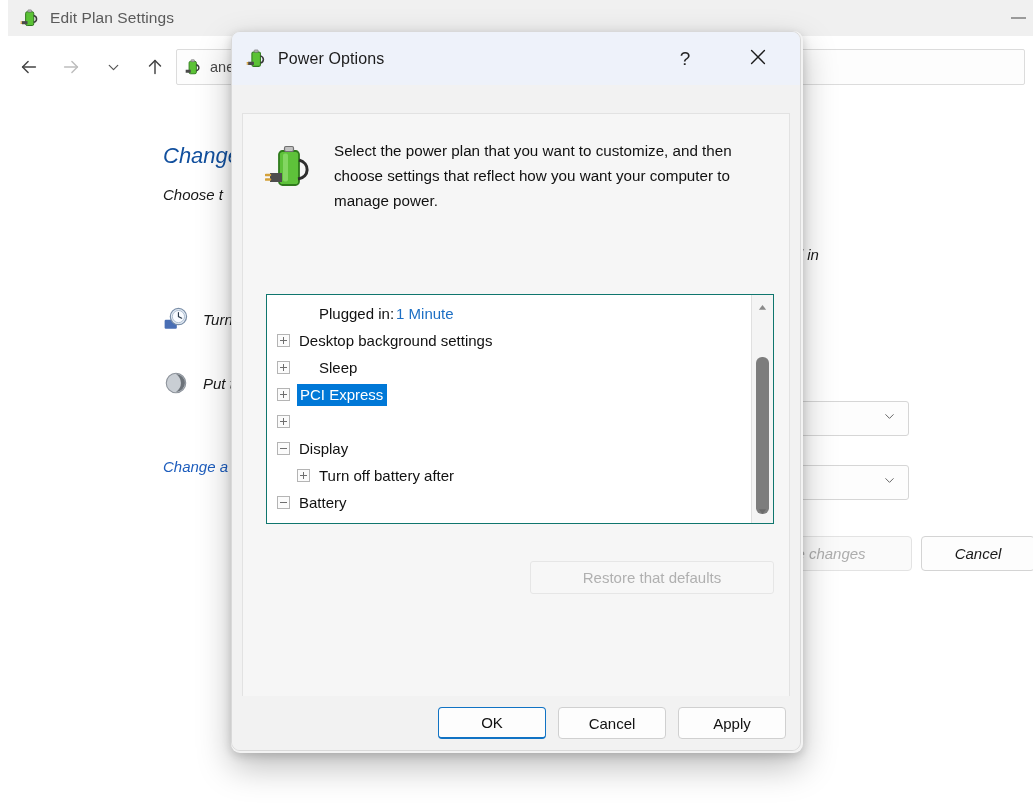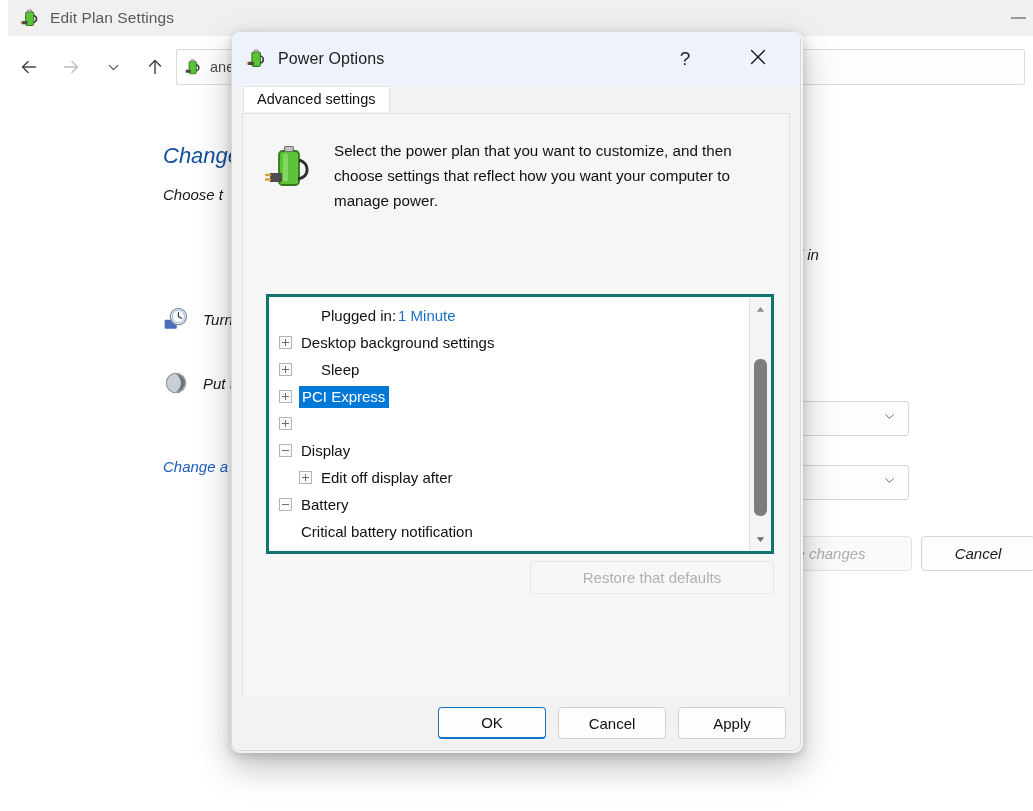--- a/index.html
+++ b/index.html
@@ -284,23 +284,23 @@
     font-size: 15px;
     color: #111111;
     white-space: nowrap;
   }
   #plan-combo .chev { margin-right: 11px; }
 
   
   #tree-box {
     position: absolute;
     left: 23px; top: 180px;
-    width: 508px; height: 260px;
+    width: 508px; height: 230px;
     background: #ffffff;
-    border: 3px solid #0f766e;
+    border: 1px solid #0f766e;
     box-sizing: border-box;
     display: flex;
   }
   #tree-list {
     flex: 1;
     position: relative;
     overflow: hidden;
     padding-top: 5px;
   }
   .tnode {
@@ -544,23 +544,20 @@
     <div id="dlg-help">?</div>
     <div id="dlg-close">
       <span>
         <svg viewBox="0 0 24 24" width="22" height="22" fill="none" stroke="#1c1c1c" stroke-width="1.5" stroke-linecap="round">
           <path d="M5 5l14 14M19 5L5 19"></path>
         </svg>
       </span>
     </div>
   </div>
 
-  <div id="dlg-tabstrip">
-    <span id="dlg-tab">Advanced settings</span>
-  </div>
 
   <div id="dlg-panel">
 
     <div id="desc-area">
       <span id="desc-icon">
         <svg viewBox="0 0 52 52" width="52" height="52">
           <rect x="14" y="10" width="20" height="34" rx="3.5" fill="#5ec23a" stroke="#2f7a1c" stroke-width="1.8"></rect>
           <rect x="18" y="12.5" width="5" height="28" rx="2" fill="#8ad96a" opacity=".85"></rect>
           <rect x="19.5" y="5.5" width="9" height="5" rx="1.4" fill="#c2c2c2" stroke="#707070" stroke-width="1.2"></rect>
           <path d="M34 19 C45 22, 45 36, 33 38" fill="none" stroke="#2e2e2e" stroke-width="3"></path>
@@ -593,21 +590,21 @@
           </div>
           <div class="tnode" style="padding-left: 10px;">
             <span class="exp plus"></span>
           </div>
           <div class="tnode" style="padding-left: 10px;">
             <span class="exp minus"></span>
             <span class="lbl">Display</span>
           </div>
           <div class="tnode" style="padding-left: 30px;">
             <span class="exp plus"></span>
-            <span class="lbl">Edit off display after</span>
+            <span class="lbl">Turn off battery after</span>
           </div>
           <div class="tnode" style="padding-left: 10px;">
             <span class="exp minus"></span>
             <span class="lbl">Battery</span>
           </div>
           <div class="tnode" style="padding-left: 30px;">
             <span class="lbl">Critical battery notification</span>
           </div>
         </div>
       <div id="tree-scroll">

